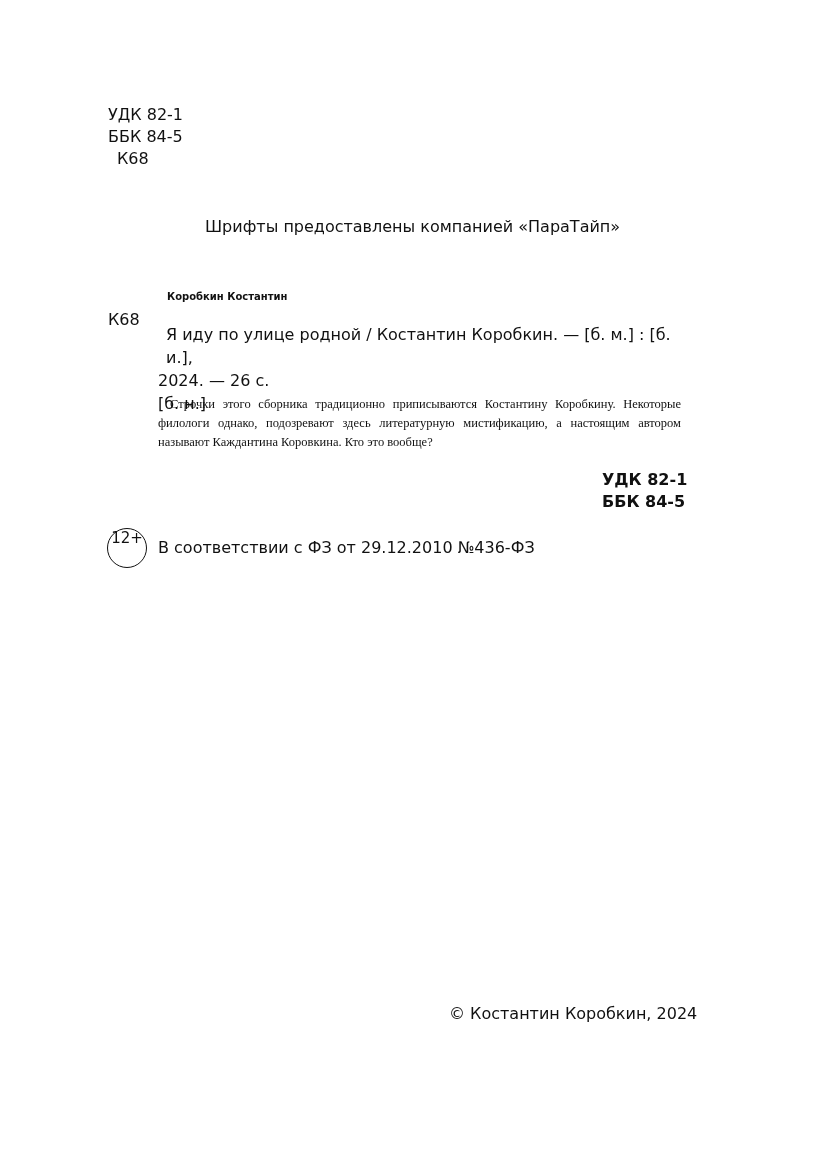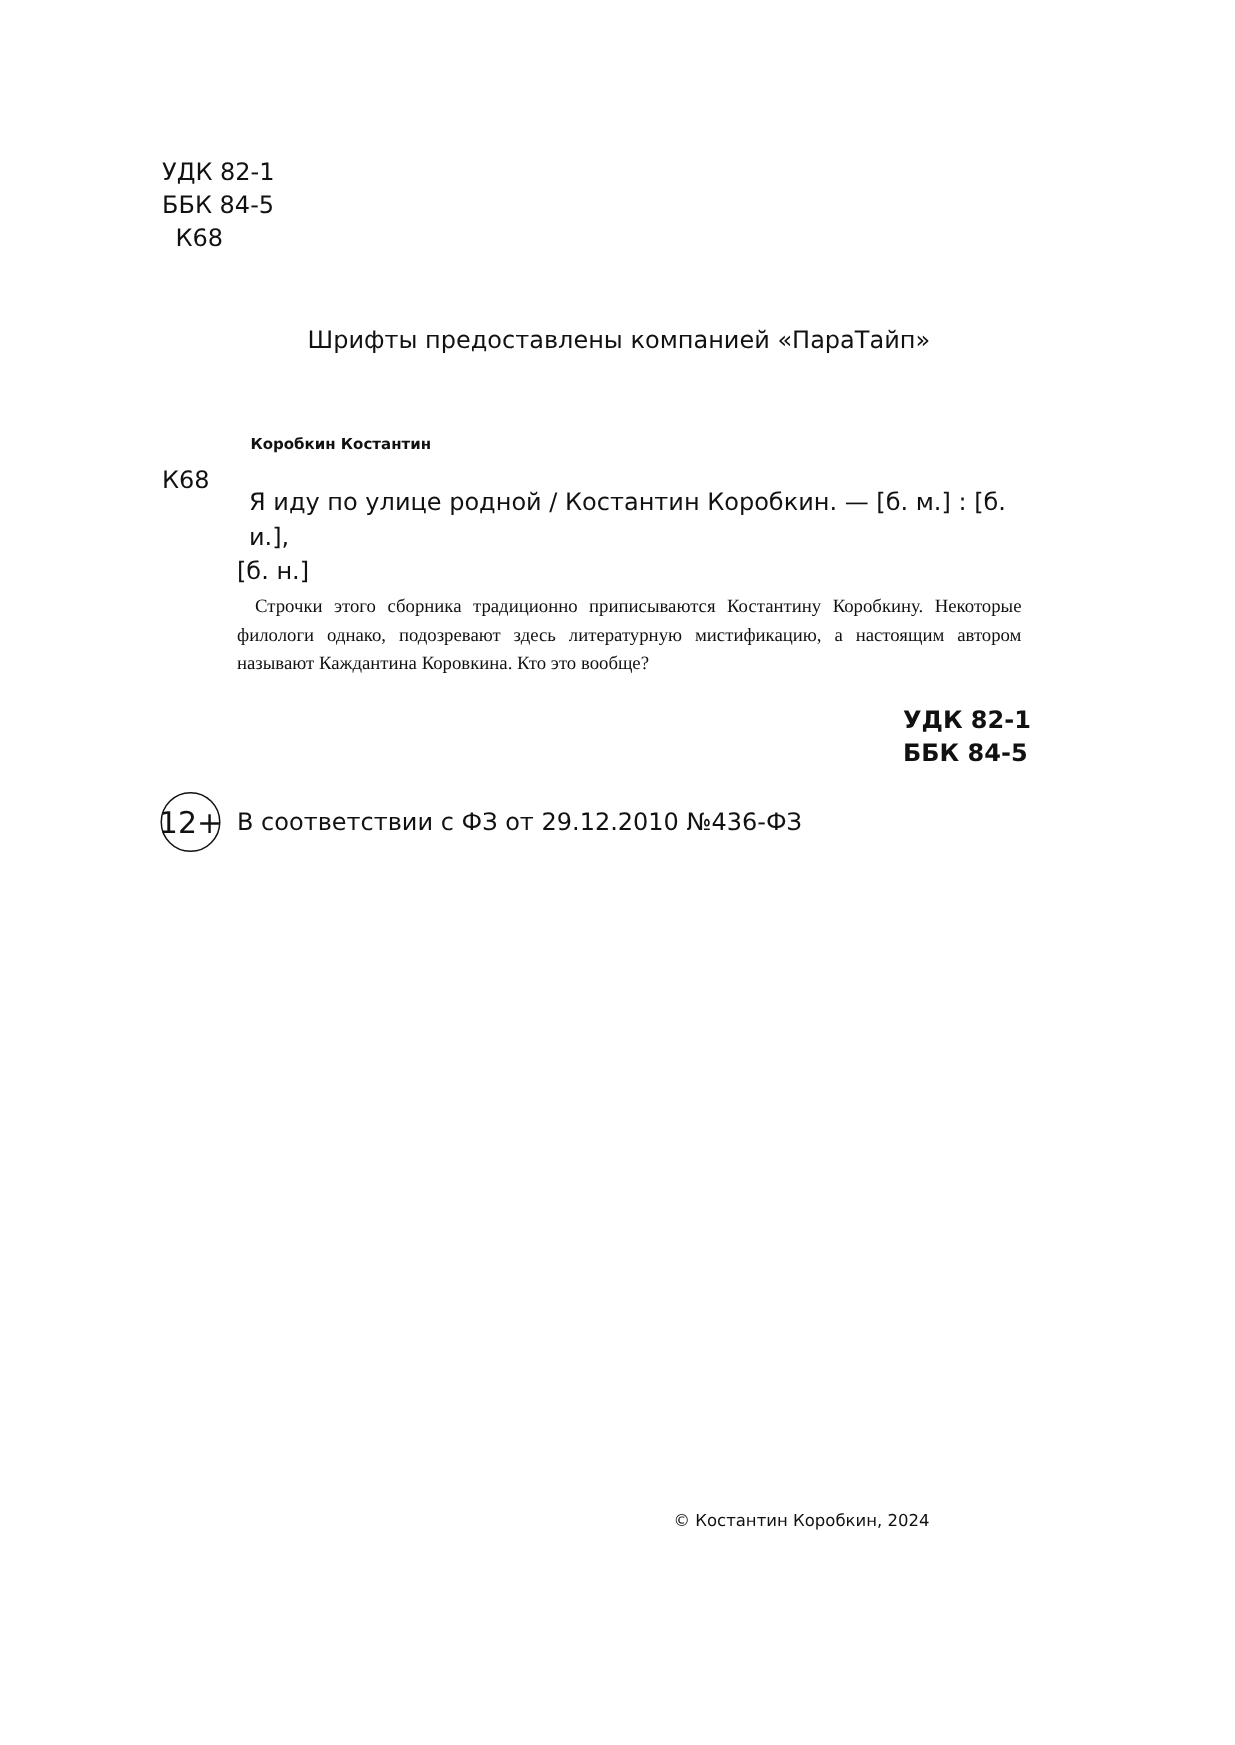--- a/index.html
+++ b/index.html
@@ -79,56 +79,57 @@
 
     .age-badge {
       left: 107px;
       top: 528px;
       width: 40px;
       height: 40px;
       border: 1.3px solid #111;
       border-radius: 50%;
       box-sizing: border-box;
       display: flex;
-      align-items: center;
+      align-items: flex-start;
       justify-content: center;
-      font-size: 20px;
+      font-size: 15px;
     }
 
     .law-note {
       left: 158px;
       top: 537px;
       font-size: 16px;
       line-height: 22px;
     }
 
     .copyright {
       left: 449px;
       top: 1003px;
-      font-size: 11px;
+      font-size: 16px;
       line-height: 22px;
     }
   </style>
 </head>
 <body>
 
 <div class="abs codes-top">
   <div>УДК 82-1</div>
   <div>ББК 84-5</div>
   <div class="indent">К68</div>
 </div>
 
 <div class="abs fonts-note">Шрифты предоставлены компанией «ПараТайп»</div>
 
 <div class="abs author">Коробкин Костантин</div>
 
 <div class="abs cipher">К68</div>
 
 <div class="abs biblio">
   <div class="line1">Я иду по улице родной / Костантин Коробкин. — [б. м.] : [б. и.],</div>
+  <div>2024. — 26 с.</div>
   <div>[б. н.]</div>
 </div>
 
 <div class="abs annotation">
   <p>Строчки этого сборника традиционно приписываются Костантину Коробкину. Некоторые филологи однако, подозревают здесь литературную мистификацию, а настоящим автором называют Каждантина Коровкина. Кто это вообще?</p>
 </div>
 
 <div class="abs codes-right">
   <div>УДК 82-1</div>
   <div>ББК 84-5</div>

